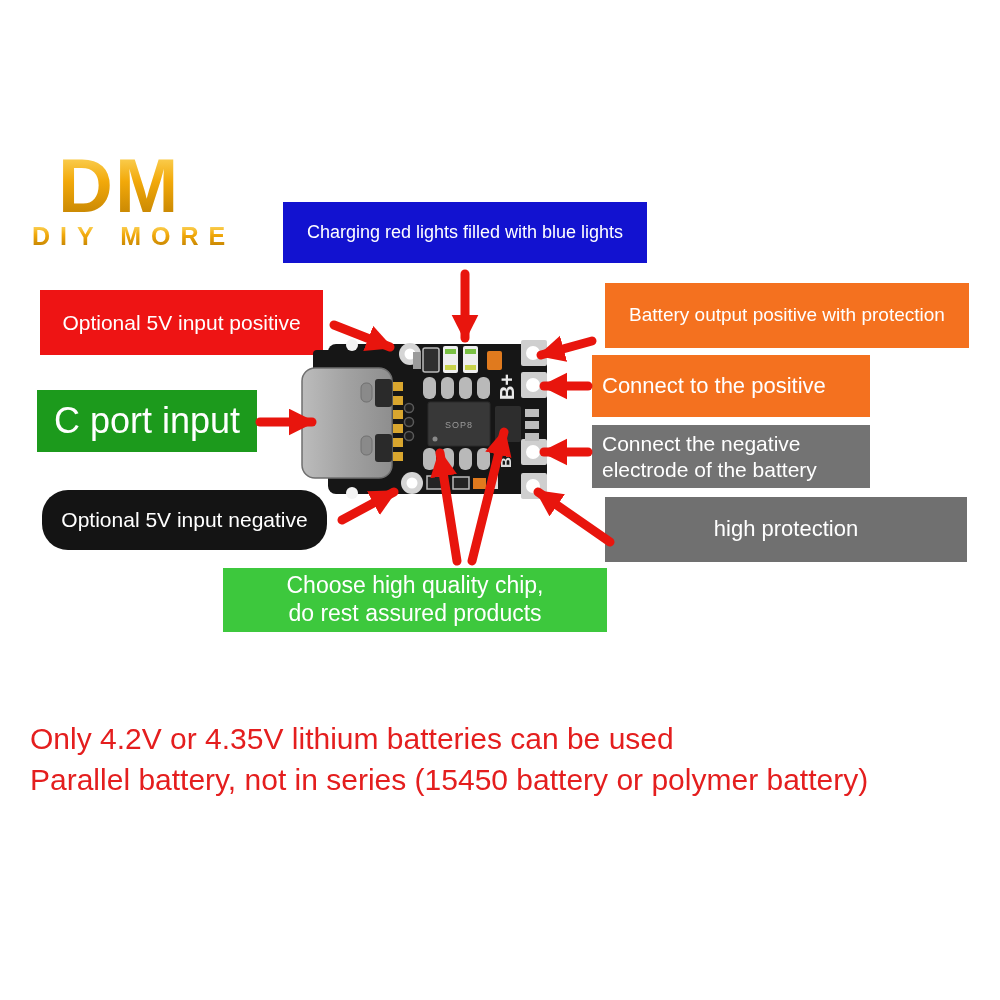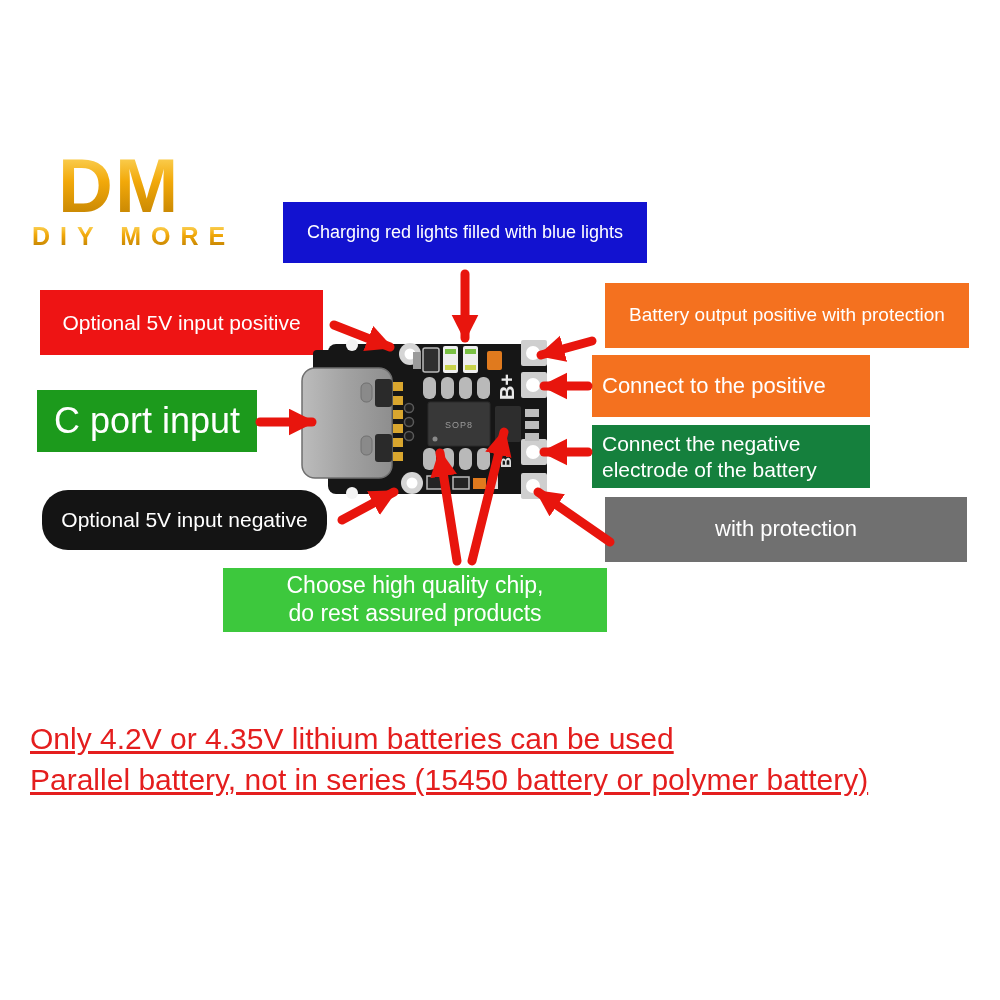--- a/index.html
+++ b/index.html
@@ -8,28 +8,28 @@
   .box{position:absolute;color:#fff;display:flex;align-items:center;justify-content:center;
        text-align:center;line-height:1.2;white-space:nowrap;}
   .box.multiline{flex-direction:column;white-space:normal;}
   .box.leftalign{align-items:flex-start;justify-content:center;text-align:right;padding-left:10px;}
   .b-charging{left:283px;top:202px;width:364px;height:61px;background:#1212d0;font-size:18px;}
   .b-inpos{left:40px;top:290px;width:283px;height:65px;background:#ee1414;font-size:21px;}
   .b-cport{left:37px;top:390px;width:220px;height:62px;background:#1c9a1c;font-size:36px;}
   .b-inneg{left:42px;top:490px;width:285px;height:60px;background:#141414;font-size:21px;border-radius:26px;}
   .b-outpos{left:605px;top:283px;width:364px;height:65px;background:#f4711f;font-size:19px;}
   .b-conpos{left:592px;top:355px;width:268px;height:62px;background:#f4711f;font-size:22px;}
-  .b-conneg{left:592px;top:425px;width:268px;height:63px;background:#15803d;font-size:21px;}
+  .b-conneg{left:592px;top:425px;width:268px;height:63px;background:#737373;font-size:21px;}
   .b-outneg{left:605px;top:497px;width:362px;height:65px;background:#707070;font-size:22px;}
   .b-chip{left:223px;top:568px;width:384px;height:64px;background:#3dc83d;font-size:23px;}
   .logo{position:absolute;left:30px;top:148px;width:230px;height:105px;}
   .pcb{position:absolute;left:295px;top:330px;}
   .arrows{position:absolute;left:0;top:0;pointer-events:none;}
   .footnote{position:absolute;left:30px;top:718px;width:950px;color:#e41e1e;
-            font-size:30px;line-height:41px;text-decoration:underline;}
+            font-size:30px;line-height:41px;}
 </style>
 </head>
 <body>
 
 <div class="canvas">
 
   <svg class="logo" width="230" height="105" viewBox="0 0 230 105">
     <defs>
       <linearGradient id="gold" x1="0" y1="0" x2="0" y2="1">
         <stop offset="0" stop-color="#ffe47a"></stop>
@@ -64,21 +64,21 @@
   <div class="box b-conpos multiline leftalign">
     <span>Connect to the positive</span>
   </div>
 
   <div class="box b-conneg multiline leftalign">
     <span>Connect the negative</span>
     <span>electrode of the battery</span>
   </div>
 
   <div class="box b-outneg multiline">
-    <span>with protection</span>
+    <span>high protection</span>
   </div>
 
   <div class="box b-chip multiline">
     <span>Choose high quality chip,</span>
     <span>do rest assured products</span>
   </div>
 
   <svg class="pcb" width="265" height="170" viewBox="0 0 265 170">
     <defs>
       <linearGradient id="usbmetal" x1="0" y1="0" x2="1" y2="0">

